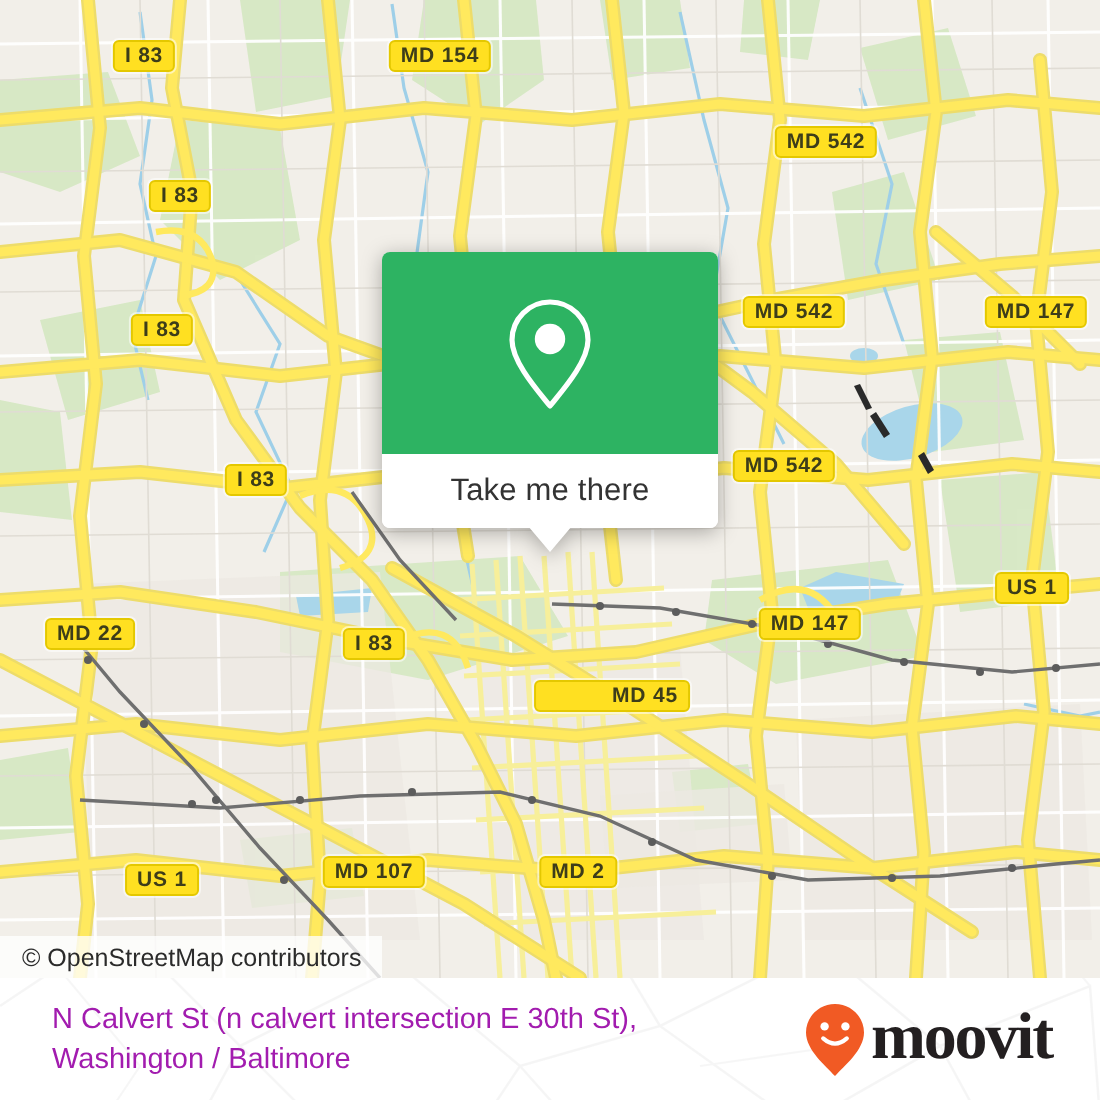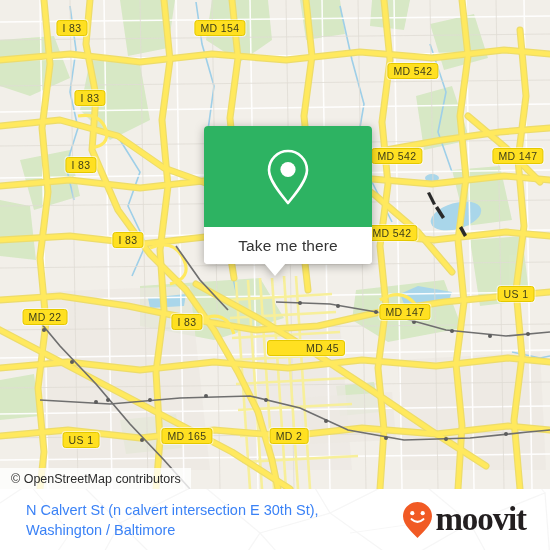--- a/index.html
+++ b/index.html
@@ -28,21 +28,21 @@
 
   
   .shield {
     position: absolute;
     background: #ffe021;
     border: 1px solid #e4c800;
     border-radius: 3px;
     color: #3d3d1a;
     font-family: "Liberation Sans", sans-serif;
     font-size: 10.5px;
-    font-weight: normal;
+    font-weight: bold;
     letter-spacing: 0.4px;
     line-height: 14px;
     height: 16px;
     padding: 0 5px;
     white-space: nowrap;
     transform: translate(-50%, -50%);
     box-shadow: 0 0 0 1px rgba(255,255,255,0.55);
   }
 
   
@@ -70,21 +70,20 @@
     height: 138px;
     filter: drop-shadow(0 2px 5px rgba(0,0,0,0.30));
   }
   #callout-body {
     position: absolute;
     left: 0; top: 0;
     width: 168px; height: 138px;
     border-radius: 4px;
     overflow: hidden;
     background: #ffffff;
-    margin-left: 13px;
   }
   #callout-head {
     width: 100%;
     height: 101px;
     background: #2db362;
     display: flex;
     align-items: center;
     justify-content: center;
   }
   #callout-foot {
@@ -130,21 +129,21 @@
   #footer-inner {
     position: relative;
     width: 100%;
     height: 100%;
     display: flex;
     align-items: center;
     justify-content: space-between;
     padding: 0 14px 0 26px;
   }
   #footer-text {
-    color: #3b82f6;
+    color: #a21caf;
     font-size: 14.5px;
     line-height: 20px;
     font-family: "Liberation Sans", sans-serif;
     max-width: 380px;
   }
   #footer-text .l2 { display: block; }
 
   #brand {
     display: flex;
     align-items: center;
@@ -370,21 +369,21 @@
     <div class="shield" style="left:518px; top:156px;">MD 147</div>
     <div class="shield" style="left:81px;  top:165px;">I 83</div>
     <div class="shield" style="left:128px; top:240px;">I 83</div>
     <div class="shield" style="left:392px; top:233px;">MD 542</div>
     <div class="shield" style="left:45px;  top:317px;">MD 22</div>
     <div class="shield" style="left:187px; top:322px;">I 83</div>
     <div class="shield" style="left:405px; top:312px;">MD 147</div>
     <div class="shield" style="left:516px; top:294px;">US 1</div>
     <div class="shield" style="left:306px; top:348px;padding-left:38px;">MD 45</div>
     <div class="shield" style="left:81px;  top:440px;">US 1</div>
-    <div class="shield" style="left:187px; top:436px;">MD 165</div>
+    <div class="shield" style="left:187px; top:436px;">MD 107</div>
     <div class="shield" style="left:289px; top:436px;">MD 2</div>
 
     <div id="attribution">
       <span>© OpenStreetMap contributors</span>
     </div>
 
     <div id="callout">
       <div id="callout-body">
         <div id="callout-head">
           <svg width="46" height="58" viewBox="0 0 46 58">

